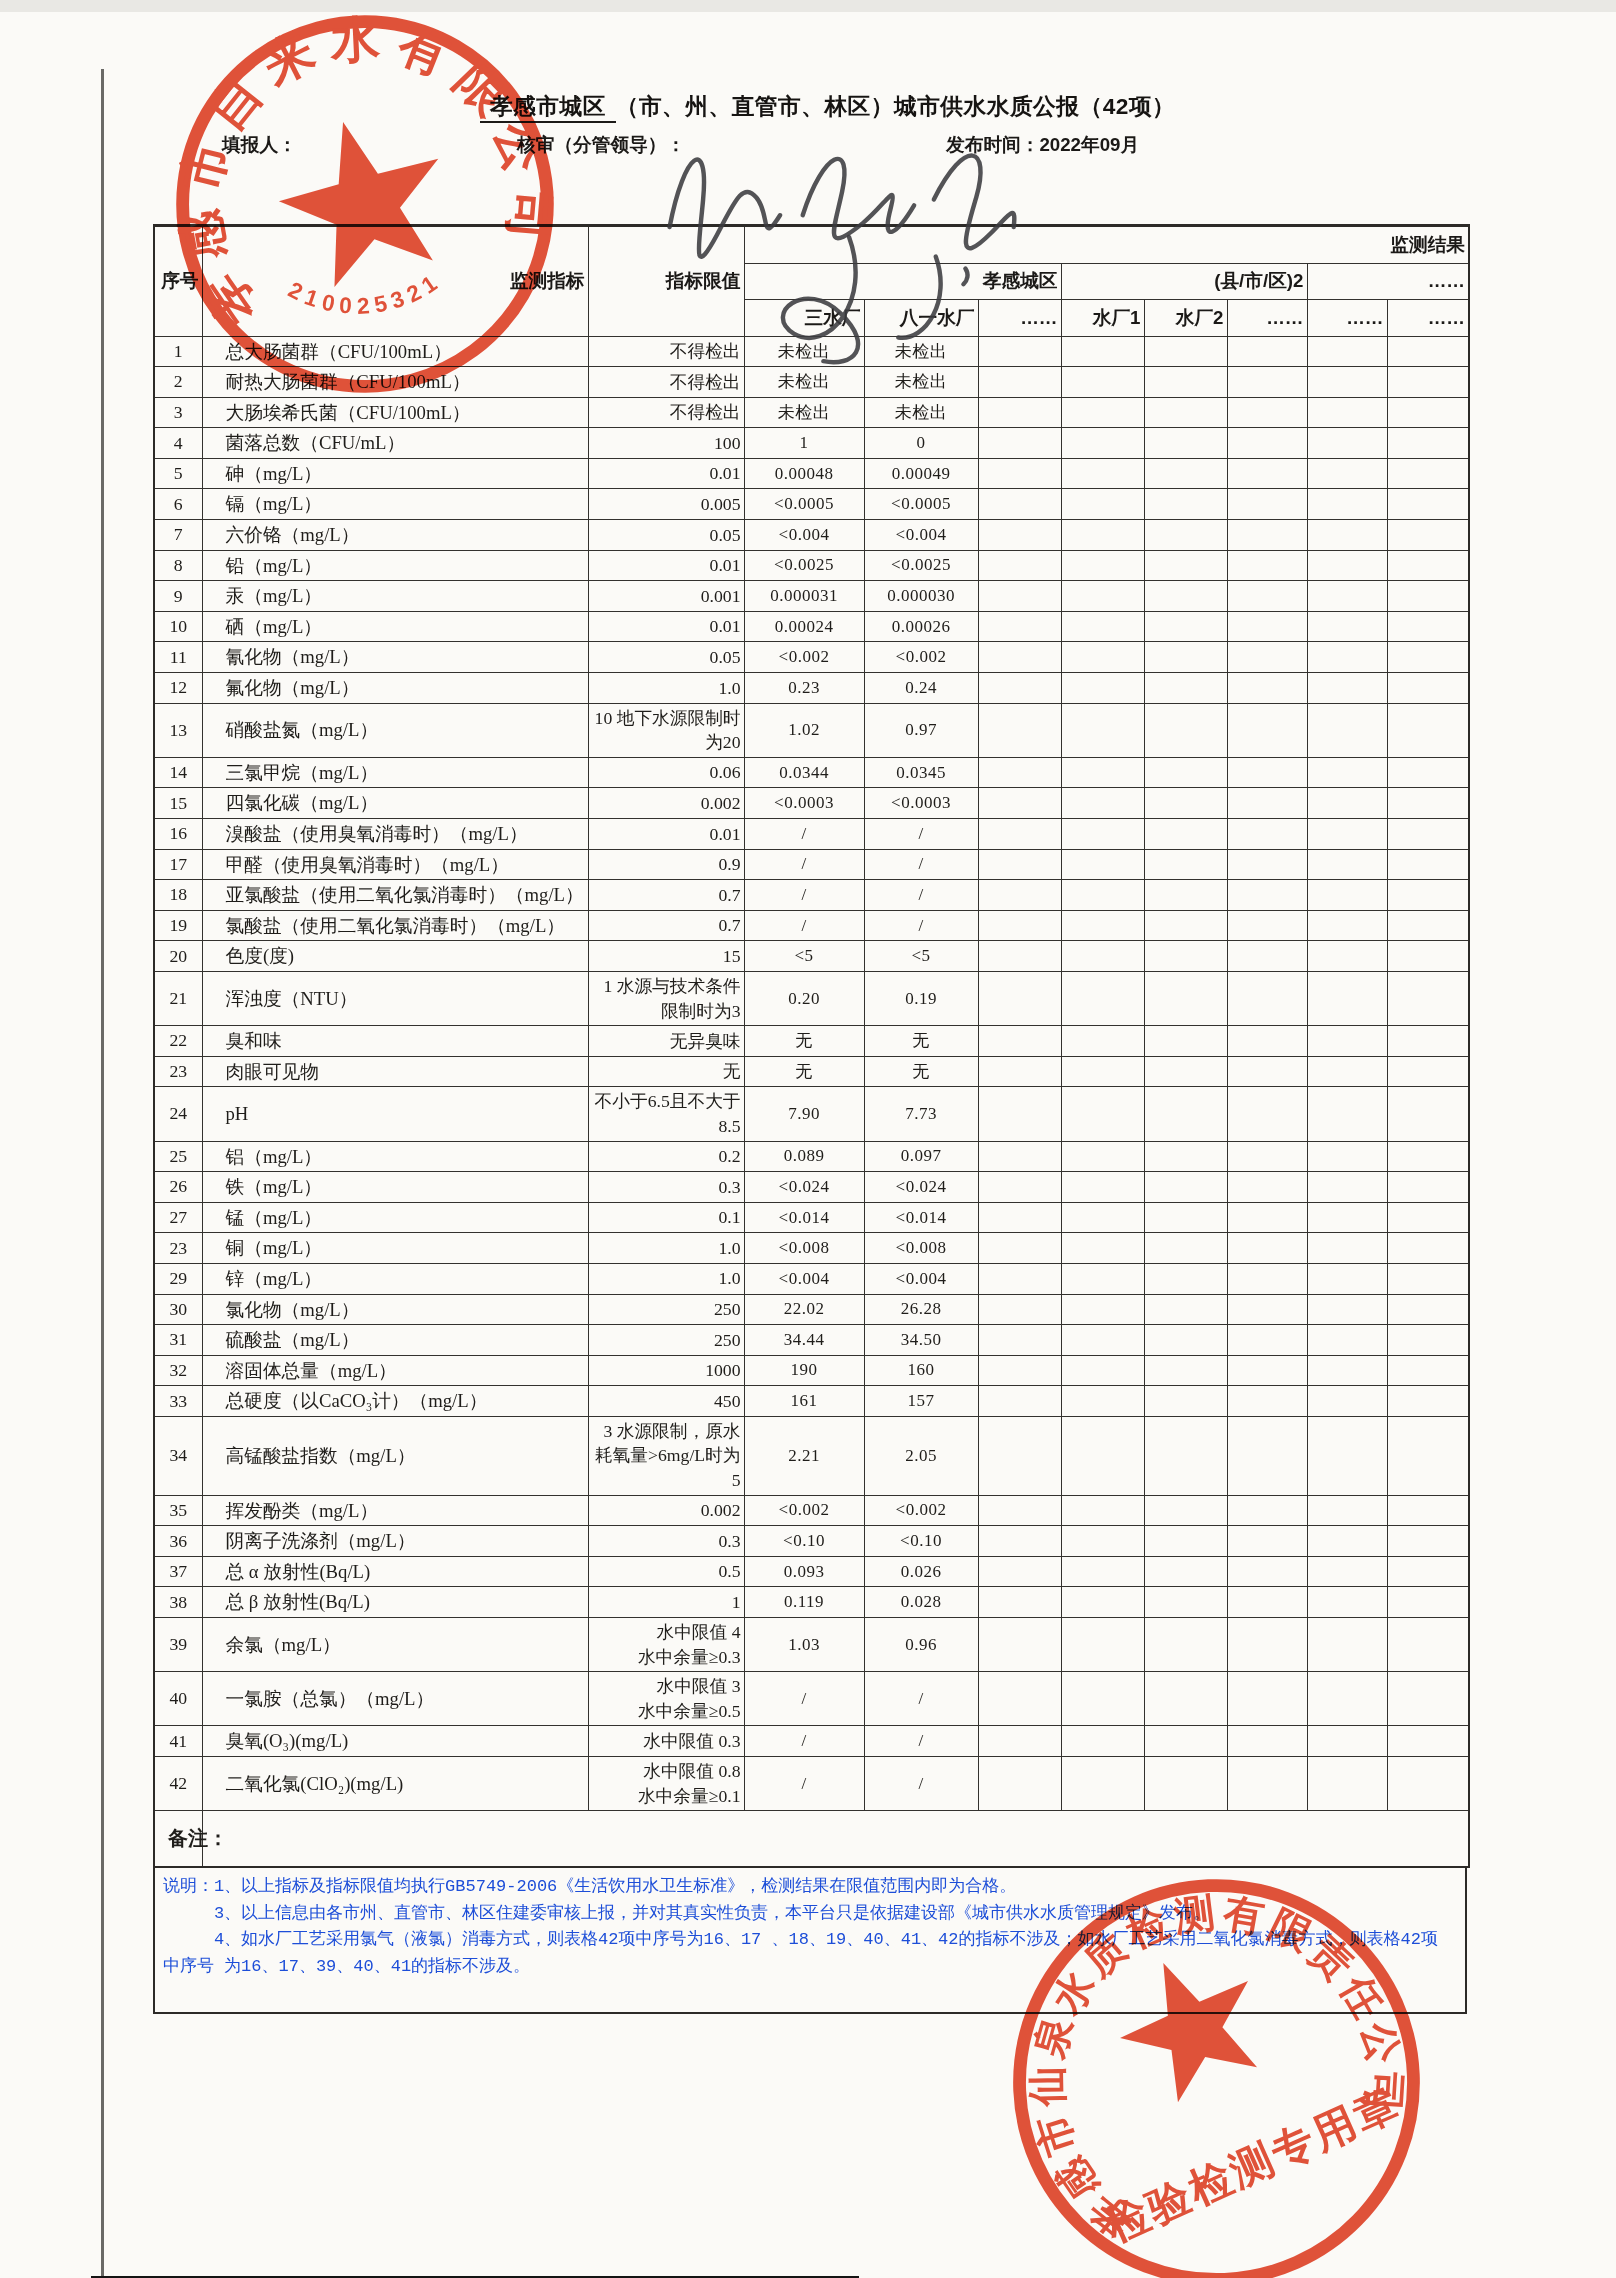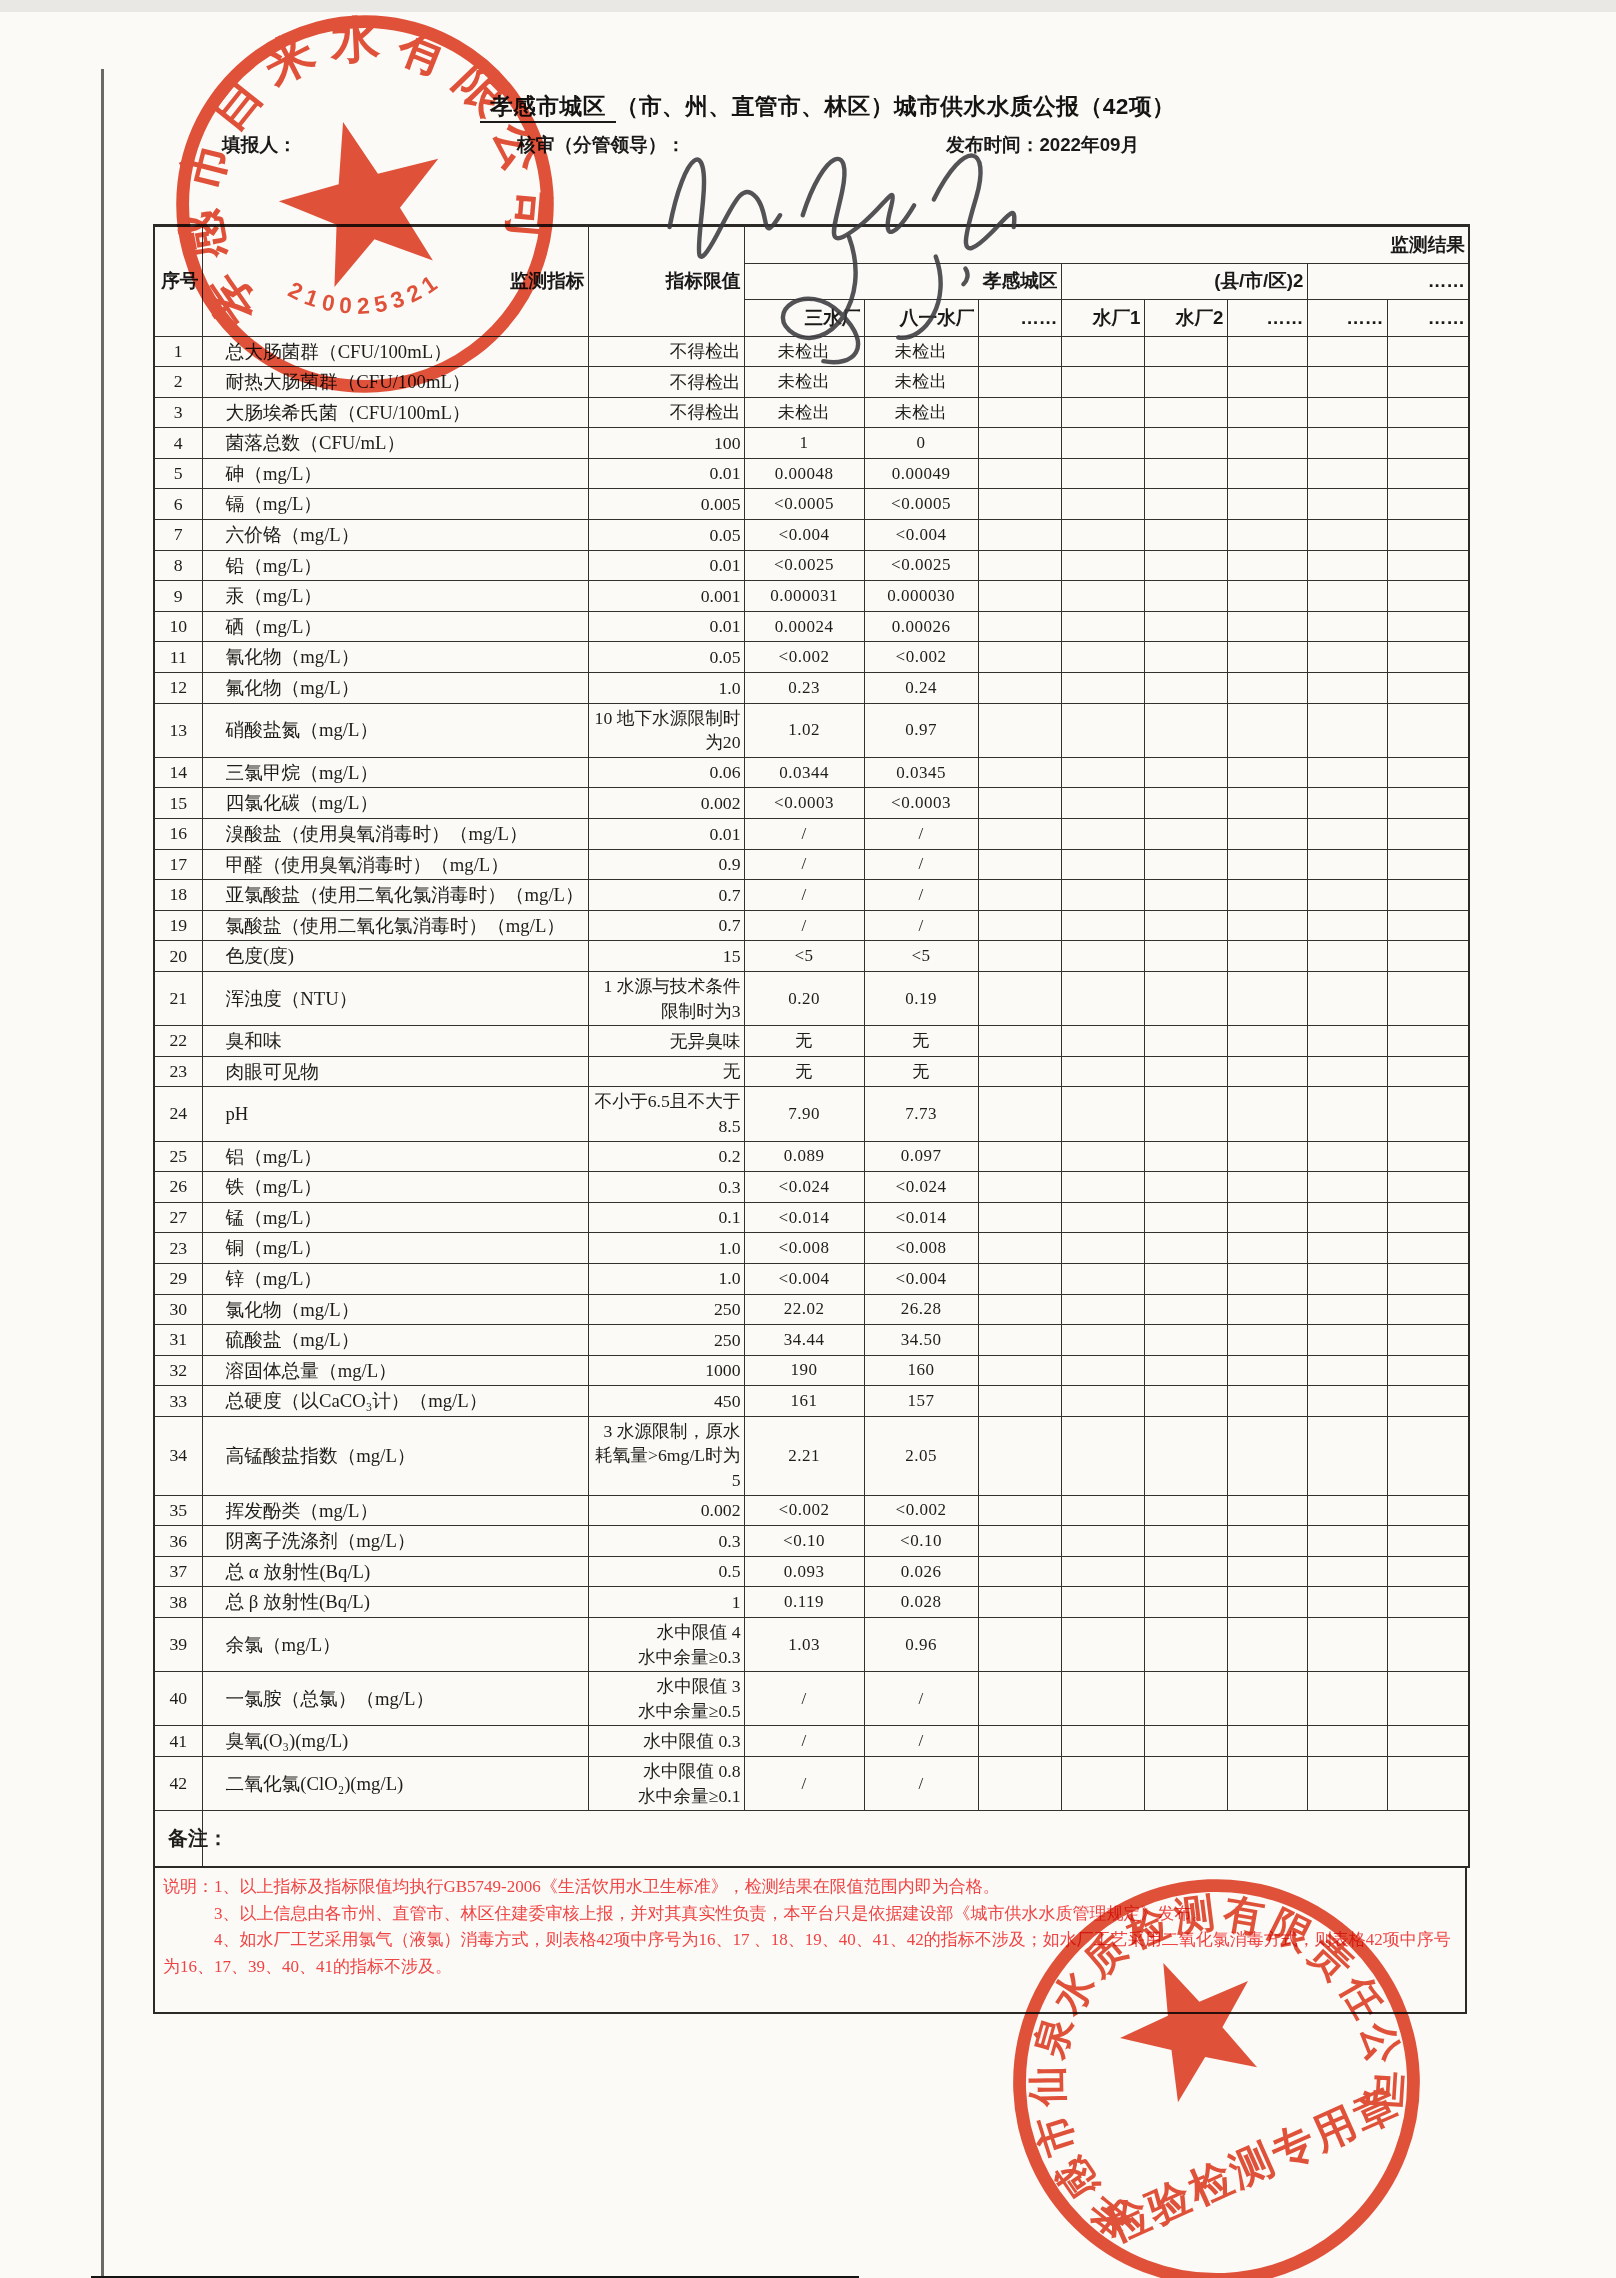--- a/index.html
+++ b/index.html
@@ -51,22 +51,22 @@
   td.c-emp{}
   td.remark-cell{
     font-family:"Liberation Sans","DejaVu Sans",sans-serif;
     font-size:20px;font-weight:600;height:51px;vertical-align:middle;text-align:right;
     padding-left:13px;white-space:nowrap;
   }
   
   .notes-box{
     border:2.5px solid #2c2a27;border-top:none;
     min-height:128px;padding:5.9px 13.8px 9.9px 7.9px;
-    font-family:Liberation Serif, serif;
-    font-size:17px;line-height:26.6px;color:#ef4444;font-weight:500;
+    font-family:Liberation Mono, monospace;
+    font-size:17px;line-height:26.6px;color:#1d4ed8;font-weight:500;
   }
   .notes-box .n-first{text-indent:0;}
   .notes-box .n-item{text-indent:51px;}
 
   
   .stamp{position:absolute;mix-blend-mode:multiply;opacity:.88;}
   .stamp-top{left:158px;top:-14.8px;}
   .stamp-bottom{left:990px;top:1844px;}
   .st-stroke{fill:none;stroke:var(--stamp-red,#e03b20);}
   .st-fill{fill:var(--stamp-red,#e03b20);stroke:none;}

